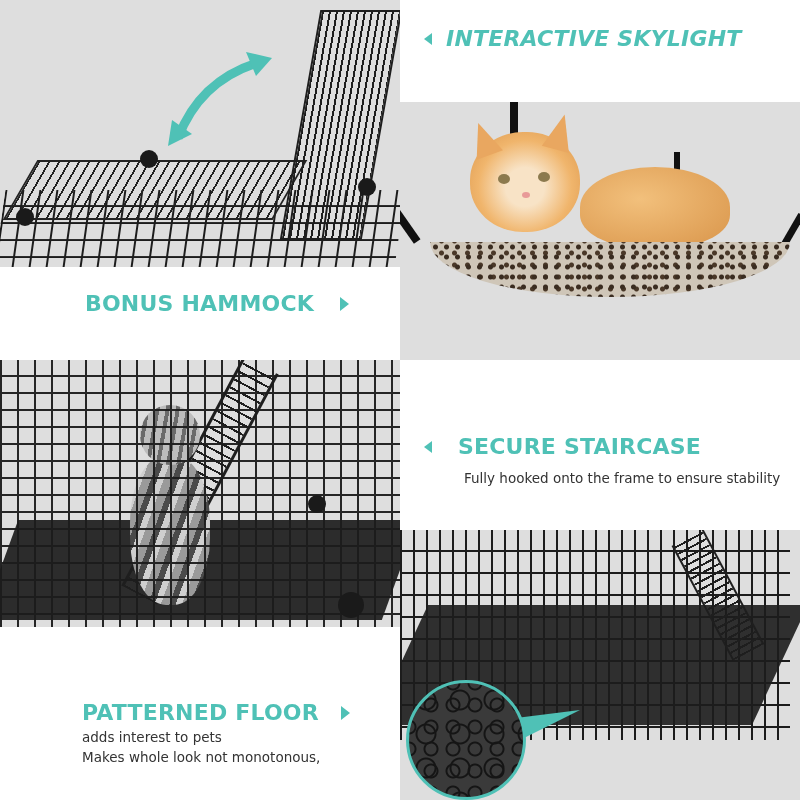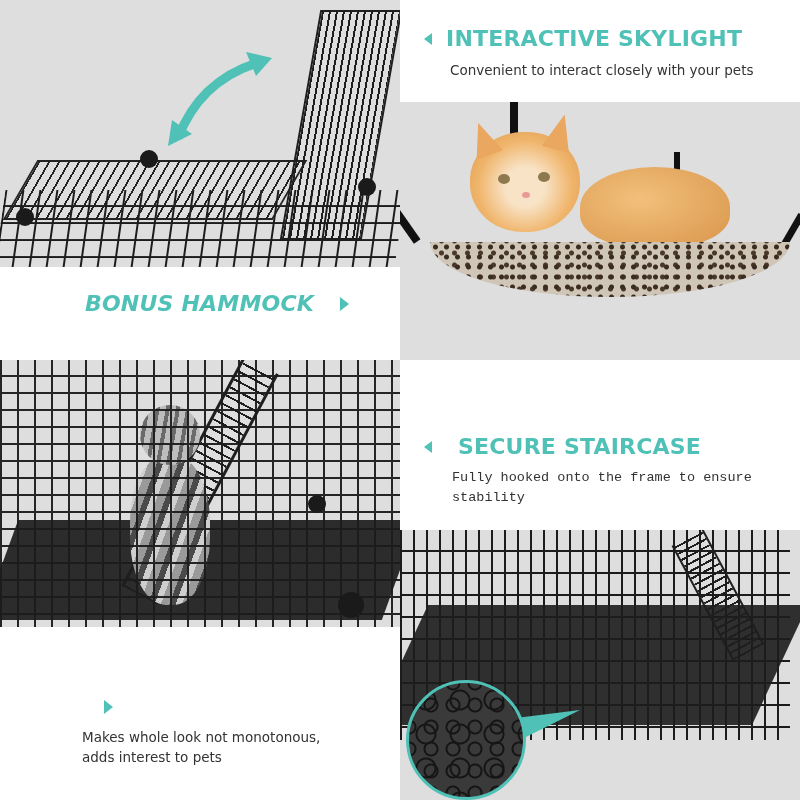--- a/index.html
+++ b/index.html
@@ -48,26 +48,25 @@
   <div class="connector" style="left:16px;top:208px;"></div>
   <div class="connector" style="left:358px;top:178px;"></div>
 
   <svg style="position:absolute;left:160px;top:50px;" width="120" height="100" viewBox="0 0 120 100">
     <path d="M18 88 Q40 30 100 12" stroke="#4fc1b6" stroke-width="9" fill="none"></path>
     <polygon points="112,8 86,2 96,26" fill="#4fc1b6"></polygon>
     <polygon points="8,96 12,70 32,84" fill="#4fc1b6"></polygon>
   </svg>
 </div>
 
-<div class="panel text-panel" style="left:400px;top:0;width:400px;height:102px;">
+<div class="panel text-panel" style="left:400px;top:0;width:400px;height:102px;font-style:italic;">
   <div class="heading" style="position:absolute;left:24px;top:26px;">
     <span class="tri-left" style="margin-right:14px;"></span>
     <span>INTERACTIVE SKYLIGHT</span>
   </div>
-  <div class="sub" style="position:absolute;left:50px;top:60px;">Convenient to interact closely with your pets</div>
 </div>
 
 <div class="panel img-panel" style="left:400px;top:102px;width:400px;height:258px;">
 
   <div style="position:absolute;left:110px;top:0;width:8px;height:40px;background:#111;"></div>
   <div style="position:absolute;left:274px;top:50px;width:6px;height:50px;background:#111;"></div>
   <div style="position:absolute;left:-4px;top:85px;width:8px;height:60px;background:#111;transform:rotate(-35deg);"></div>
   <div style="position:absolute;left:388px;top:110px;width:7px;height:40px;background:#111;transform:rotate(30deg);"></div>
 
   <div style="position:absolute;left:70px;top:20px;width:260px;height:130px;">
@@ -77,21 +76,21 @@
     <div style="position:absolute;left:76px;top:-8px;width:0;height:0;border-left:14px solid transparent;border-right:14px solid transparent;border-bottom:36px solid #e9a760;transform:rotate(15deg);"></div>
     <div style="position:absolute;left:28px;top:52px;width:12px;height:10px;border-radius:50%;background:#8c7a4e;"></div>
     <div style="position:absolute;left:68px;top:50px;width:12px;height:10px;border-radius:50%;background:#8c7a4e;"></div>
     <div style="position:absolute;left:52px;top:70px;width:8px;height:6px;border-radius:50%;background:#e89a98;"></div>
   </div>
 
   <div style="position:absolute;left:30px;top:140px;width:360px;height:55px;border-radius:0 0 50% 50%/0 0 100% 100%;background-color:#cfc6b8;background-image:radial-gradient(circle,#3a2c20 2px,transparent 3px),radial-gradient(circle,#4a3828 2px,transparent 3px);background-size:11px 10px,13px 12px;background-position:0 0,5px 5px;"></div>
 </div>
 
 <div class="panel text-panel" style="left:0;top:267px;width:400px;height:93px;">
-  <div class="heading" style="position:absolute;left:85px;top:24px;font-style:italic;">
+  <div class="heading" style="position:absolute;left:85px;top:24px;">
     <span>BONUS HAMMOCK</span>
     <span class="tri-right" style="margin-left:26px;"></span>
   </div>
 </div>
 
 <div class="panel img-panel" style="left:0;top:360px;width:400px;height:267px;">
   <div class="floor" style="left:0;top:160px;width:400px;height:100px;transform:skewX(-20deg);background:#2c2c2c;"></div>
 
   <div style="position:absolute;left:180px;top:-10px;width:40px;height:260px;background-image:repeating-linear-gradient(0deg,#1e1e1e 0 2px,transparent 2px 9px);border-left:3px solid #1e1e1e;border-right:3px solid #1e1e1e;transform:rotate(28deg);"></div>
 
@@ -102,36 +101,37 @@
   <div class="grid" style="left:0;top:0;width:400px;height:267px;opacity:0.95;"></div>
   <div class="connector" style="left:338px;top:232px;width:26px;height:26px;"></div>
   <div class="connector" style="left:308px;top:135px;"></div>
 </div>
 
 <div class="panel text-panel" style="left:400px;top:360px;width:400px;height:170px;">
   <div class="heading" style="position:absolute;left:24px;top:74px;gap:12px;">
     <span class="tri-left" style="margin-right:14px;"></span>
     <span>SECURE STAIRCASE</span>
   </div>
-  <div class="sub" style="position:absolute;left:52px;top:108px;font-family:Liberation Mono, monospace;">Fully hooked onto the frame to ensure stability</div>
+  <div class="sub" style="position:absolute;left:64px;top:108px;">Fully hooked onto the frame to ensure stability</div>
 </div>
 
 <div class="panel img-panel" style="left:400px;top:530px;width:400px;height:270px;">
   <div class="floor" style="left:0;top:75px;width:380px;height:120px;transform:skewX(-25deg);background:#2f2f2f;"></div>
   <div class="grid-dense" style="left:0;top:0;width:390px;height:210px;"></div>
   <div style="position:absolute;left:300px;top:0;width:36px;height:130px;background-image:repeating-linear-gradient(0deg,#1e1e1e 0 2px,transparent 2px 7px);border-left:2px solid #1e1e1e;border-right:2px solid #1e1e1e;transform:rotate(-28deg);"></div>
 
   <svg style="position:absolute;left:100px;top:180px;" width="90" height="40" viewBox="0 0 90 40">
     <polygon points="0,10 80,0 10,35" fill="#4fc1b6"></polygon>
   </svg>
 
   <div style="position:absolute;left:6px;top:150px;width:120px;height:120px;border-radius:50%;border:3px solid #4fc1b6;background-color:#3a3a3a;background-image:radial-gradient(circle,transparent 8px,#151515 9px,#151515 10px,transparent 11px),radial-gradient(circle,transparent 5px,#151515 6px,#151515 7px,transparent 8px);background-size:34px 34px,22px 22px;background-position:0 0,11px 11px;"></div>
 </div>
 
 <div class="panel text-panel" style="left:0;top:627px;width:400px;height:173px;">
   <div class="heading" style="position:absolute;left:82px;top:73px;">
+    <span>PATTERNED FLOOR</span>
     <span class="tri-right" style="margin-left:22px;"></span>
   </div>
   <div class="sub" style="position:absolute;left:82px;top:100px;">
+    <div>adds interest to pets</div>
     <div>Makes whole look not monotonous,</div>
-    <div>adds interest to pets</div>
   </div>
 </div>
 
 </body></html>

